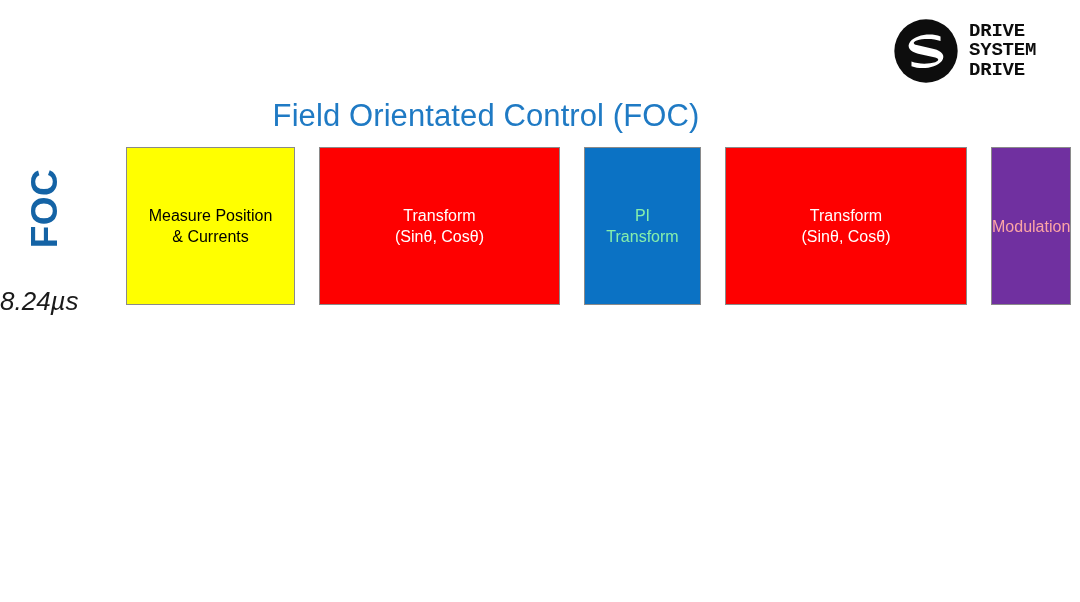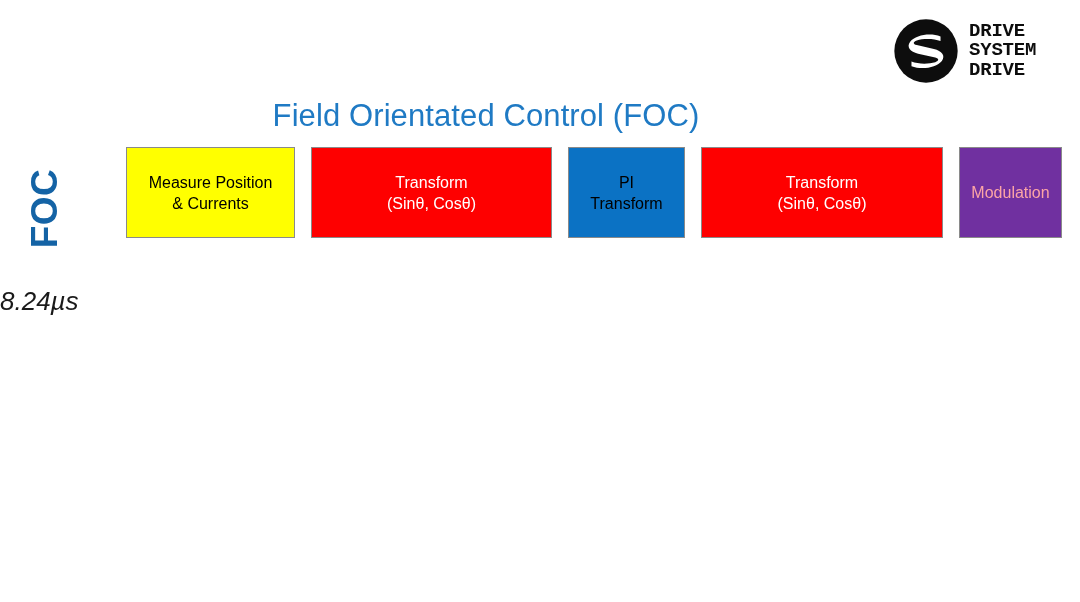--- a/index.html
+++ b/index.html
@@ -70,41 +70,41 @@
     letter-spacing: 0.5px;
     font-family: "Liberation Sans", sans-serif;
   }
 
   
   .pipeline {
     position: absolute;
     left: 84px;
     top: 147px;
     width: 936px;
-    height: 91px;
+    height: 158px;
     display: flex;
-    gap: 16px;
+    gap: 24px;
     padding-left: 42px;
   }
   .stage {
     border: 1px solid #8a8a8a;
     box-sizing: border-box;
     display: flex;
     align-items: center;
     justify-content: center;
     text-align: center;
     font-size: 16px;
     line-height: 21px;
     font-family: "Liberation Sans", sans-serif;
   }
   .stage span { display: block; }
 
   .stage-measure    { flex: 0 0 169px;  background: #ffff00; color: #000000; }
   .stage-transform1 { flex: 0 0 241px;  background: #fe0000; color: #ffffff; }
-  .stage-pi         { flex: 0 0 117px;  background: #0b72c4; color: #000000; }
+  .stage-pi         { flex: 0 0 117px;  background: #0b72c4; color: #86efac; }
   .stage-transform2 { flex: 0 0 242px;  background: #fe0000; color: #ffffff; }
   .stage-modulation { flex: 1 1 auto;   background: #7030a0; color: #fca5a5; }
 
   
   .timing {
     position: absolute;
     top: 286px;
     left: 0;
     width: 1060px;
     font-size: 26px;

